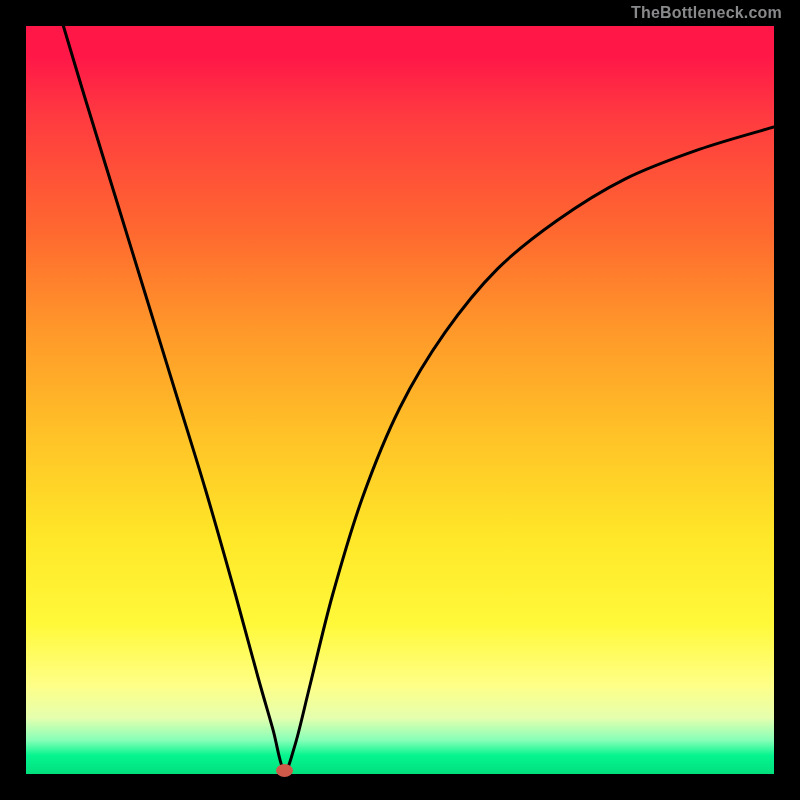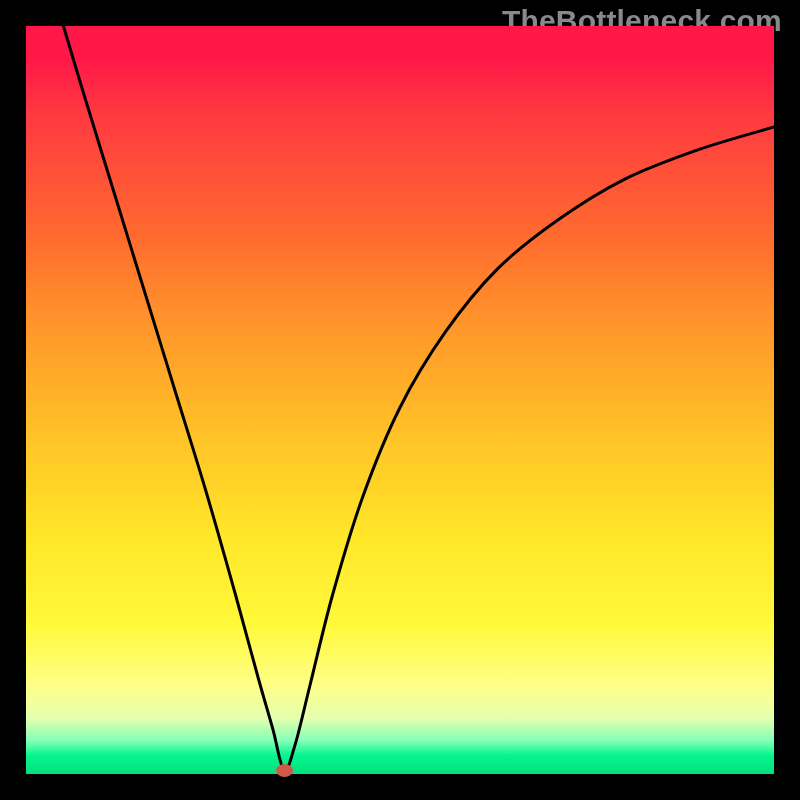--- a/index.html
+++ b/index.html
@@ -16,21 +16,21 @@
     left: 0;
     width: 800px;
     height: 800px;
     background: #000;
   }
   .watermark {
     position: absolute;
     top: 4px;
     right: 18px;
     font-family: Arial, Helvetica, sans-serif;
-    font-size: 30px;
+    font-size: 16px;
     font-weight: 600;
     color: #88898a;
     letter-spacing: 0.2px;
   }
   .plot {
     position: absolute;
     left: 26px;
     top: 26px;
     width: 748px;
     height: 748px;

